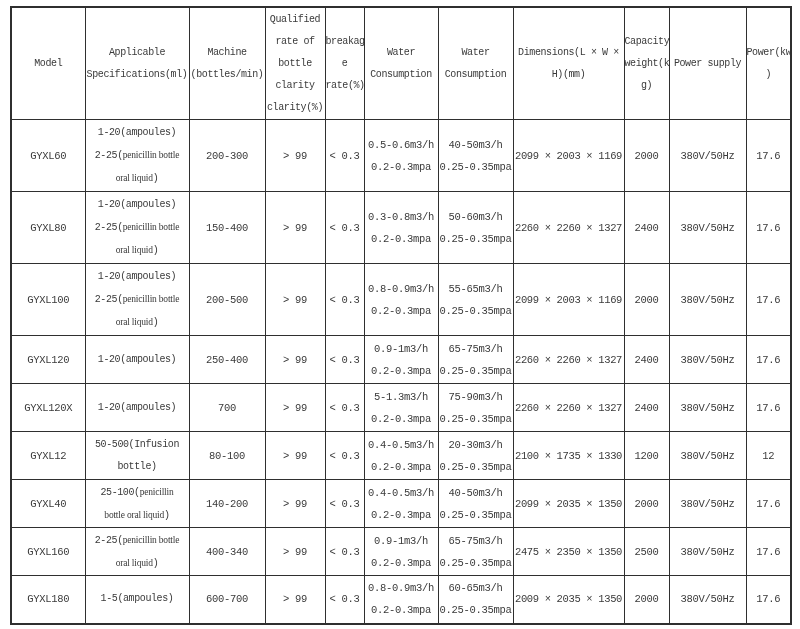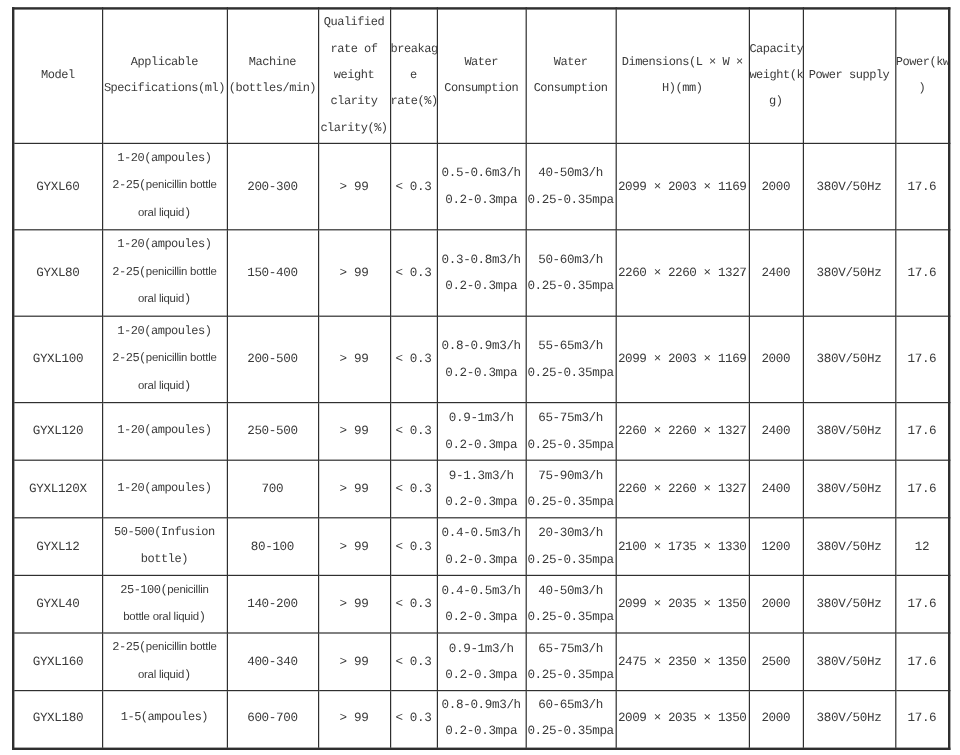--- a/index.html
+++ b/index.html
@@ -31,21 +31,21 @@
   }
   td{
     font-size:10.5px;
     letter-spacing:-0.3px;
   }
   tr.row-tall{height:72px;}
   tr.row-normal{height:48px;}
   .line{line-height:22px;white-space:nowrap;}
   .cell-specs{font-size:10px;letter-spacing:-0.4px;margin-left:32px;}
   .seg-mono{font-family:"Liberation Mono", monospace;}
-  .seg-sans{font-family:Liberation Sans, sans-serif;font-size:9.5px;letter-spacing:-0.2px;}
+  .seg-sans{font-family:Liberation Serif, serif;font-size:9.5px;letter-spacing:-0.2px;}
   .cell-dim{letter-spacing:-0.35px;}
 </style>
 </head>
 <body>
 
 <div class="table-wrap">
   <table>
       <colgroup>
         <col style="width: 74px;">
         <col style="width: 104px;">
@@ -68,21 +68,21 @@
             <div class="line">Applicable</div>
             <div class="line">Specifications(ml)</div>
           </th>
           <th>
             <div class="line">Machine</div>
             <div class="line">(bottles/min)</div>
           </th>
           <th>
             <div class="line">Qualified</div>
             <div class="line">rate of</div>
-            <div class="line">weight</div>
+            <div class="line">bottle</div>
             <div class="line">clarity</div>
             <div class="line">clarity(%)</div>
           </th>
           <th>
             <div class="line">breakag</div>
             <div class="line">e</div>
             <div class="line">rate(%)</div>
           </th>
           <th>
             <div class="line">Water</div>
@@ -178,21 +178,21 @@
           <td class="cell-dim">2099 × 2003 × 1169</td>
           <td>2000</td>
           <td>380V/50Hz</td>
           <td>17.6</td>
         </tr>
         <tr class="row-normal">
           <td>GYXL120</td>
           <td class="cell-specs">
             <div class="line"><span class="seg-mono">1-20(ampoules)</span></div>
           </td>
-          <td>250-500</td>
+          <td>250-400</td>
           <td>&gt; 99</td>
           <td>&lt; 0.3</td>
           <td>
             <div class="line">0.9-1m3/h</div>
             <div class="line">0.2-0.3mpa</div>
           </td>
           <td>
             <div class="line">65-75m3/h</div>
             <div class="line">0.25-0.35mpa</div>
           </td>
@@ -203,21 +203,21 @@
         </tr>
         <tr class="row-normal">
           <td>GYXL120X</td>
           <td class="cell-specs">
             <div class="line"><span class="seg-mono">1-20(ampoules)</span></div>
           </td>
           <td>700</td>
           <td>&gt; 99</td>
           <td>&lt; 0.3</td>
           <td>
-            <div class="line">9-1.3m3/h</div>
+            <div class="line">5-1.3m3/h</div>
             <div class="line">0.2-0.3mpa</div>
           </td>
           <td>
             <div class="line">75-90m3/h</div>
             <div class="line">0.25-0.35mpa</div>
           </td>
           <td class="cell-dim">2260 × 2260 × 1327</td>
           <td>2400</td>
           <td>380V/50Hz</td>
           <td>17.6</td>

